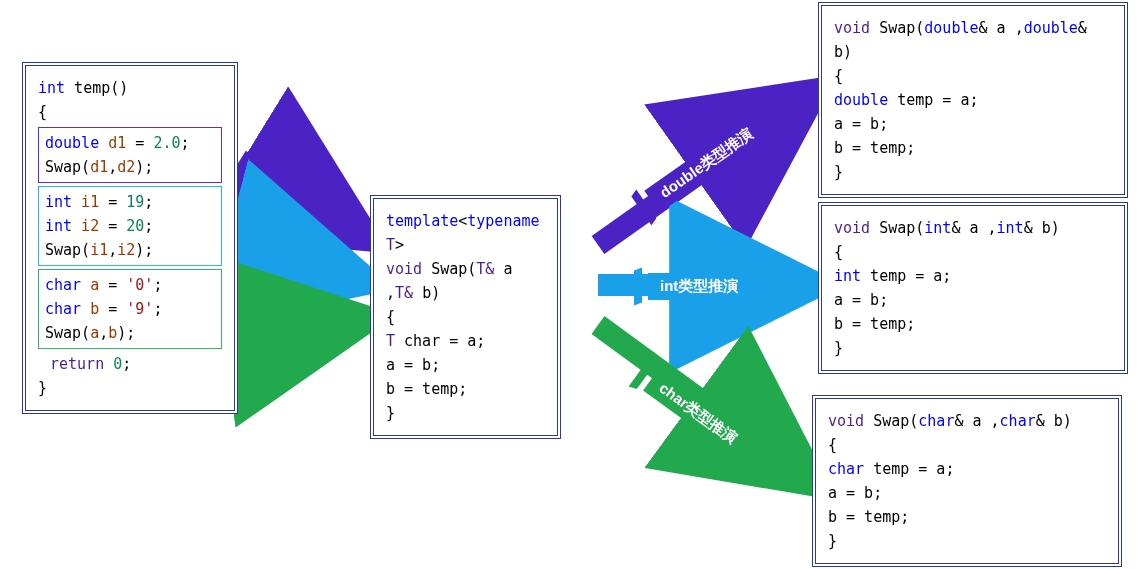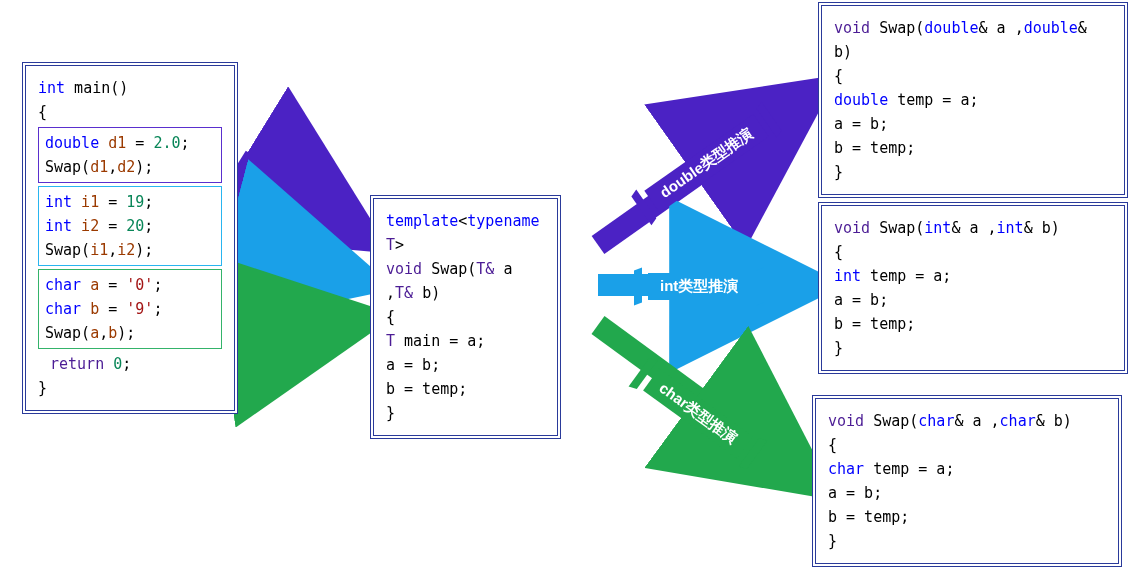--- a/index.html
+++ b/index.html
@@ -97,21 +97,21 @@
   <span>double类型推演</span>
 </div>
 <div class="label-chip col-cyan" style="left:648px; top:273px;">
   <span>int类型推演</span>
 </div>
 <div class="label-chip col-green" style="left:640px; top:400px; transform:rotate(36deg);">
   <span>char类型推演</span>
 </div>
 
 <div id="box-main" class="code-box">
-  <div><span class="kw-blue">int</span><span> main()</span></div>
+  <div><span class="kw-blue">int</span><span> temp()</span></div>
   <div>{</div>
 
   <div id="inner-double" class="inner-box">
     <div><span class="kw-blue">double</span><span class="varname"> d1</span><span> = </span><span class="num">2.0</span><span>;</span></div>
     <div><span>Swap(</span><span class="varname">d1</span><span>,</span><span class="varname">d2</span><span>);</span></div>
   </div>
 
   <div id="inner-int" class="inner-box">
     <div><span class="kw-blue">int</span><span class="varname"> i1</span><span> = </span><span class="num">19</span><span>;</span></div>
     <div><span class="kw-blue">int</span><span class="varname"> i2</span><span> = </span><span class="num">20</span><span>;</span></div>
@@ -125,21 +125,21 @@
   </div>
 
   <div style="padding-left:12px;"><span class="kw-purple">return</span><span class="num"> 0</span><span>;</span></div>
   <div>}</div>
 </div>
 
 <div id="box-template" class="code-box">
   <div><span class="kw-blue">template</span><span>&lt;</span><span class="kw-blue">typename</span><span class="kw-purple"> T</span><span>&gt;</span></div>
   <div><span class="kw-purple">void</span><span> Swap(</span><span class="kw-purple">T&amp; </span><span>a </span><span>,</span><span class="kw-purple">T&amp; </span><span>b</span><span>)</span></div>
   <div>{</div>
-  <div><span>    </span><span class="kw-purple">T </span><span>main = </span><span>a</span><span>;</span></div>
+  <div><span>    </span><span class="kw-purple">T </span><span>char = </span><span>a</span><span>;</span></div>
   <div><span>    </span><span>a = b;</span></div>
   <div><span>    </span><span>b = temp;</span></div>
   <div>}</div>
 </div>
 
 <div id="box-double" class="code-box">
   <div><span class="kw-purple">void</span><span> Swap(</span><span class="kw-blue">double</span><span>&amp; a </span><span>,</span><span class="kw-blue">double</span><span>&amp; b)</span></div>
   <div>{</div>
   <div><span>    </span><span class="kw-blue">double</span><span> temp = a;</span></div>
   <div><span>    </span><span>a = b;</span></div>

